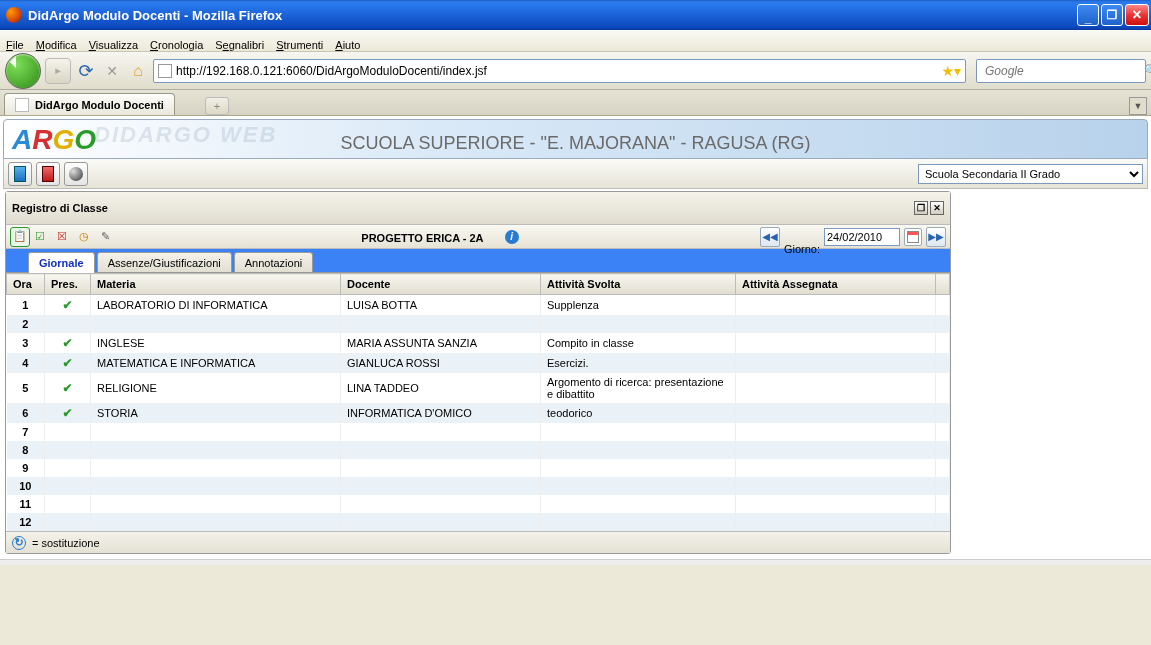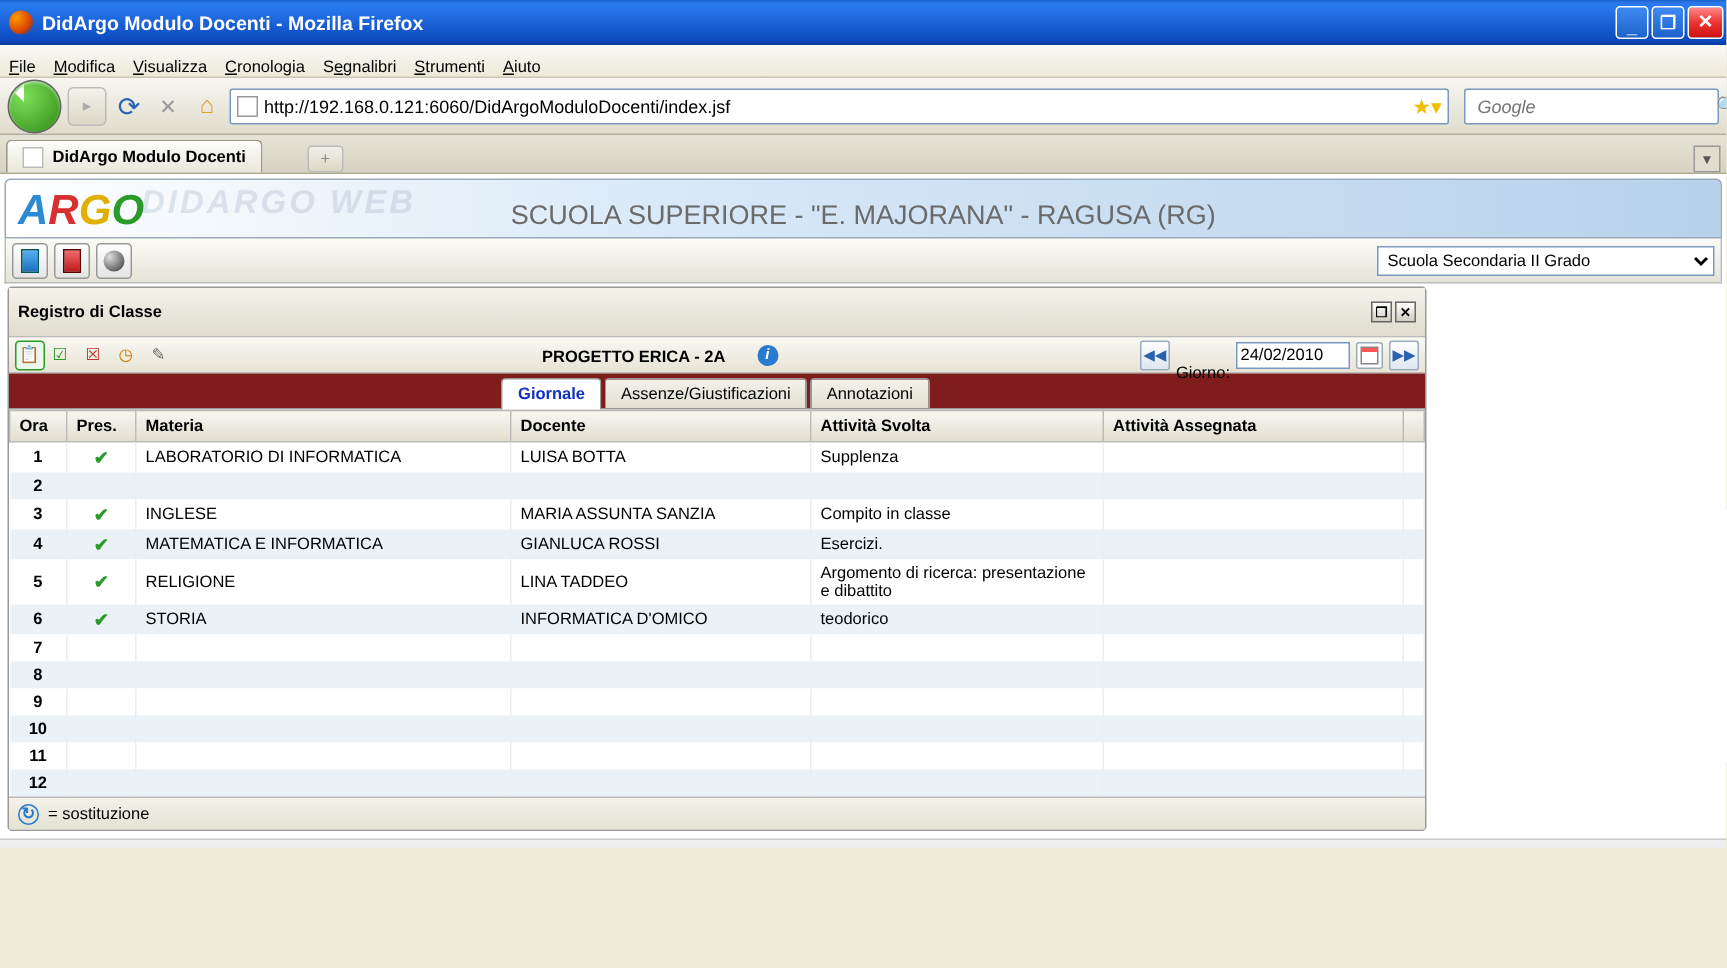--- a/index.html
+++ b/index.html
@@ -81,21 +81,21 @@
 .class-title { flex: 1; text-align: center; font-weight: bold; font-size: 11px; display:flex;align-items:flex-end;justify-content:center;gap:21px; }
 .info-icon { width: 14px; height: 14px; border-radius: 50%; background: #2a7ad0; color: #fff; font-weight: bold; font-size: 10px; display:inline-flex;align-items:center;justify-content:center; font-style: italic; }
 .date-nav { display: flex; align-items: center; gap: 4px; }
 .date-nav .navarrow { width: 20px; height: 20px; border: 1px solid #9ab; background: linear-gradient(#fff,#dde6f2); display:flex;align-items:center;justify-content:center; color: #2a62b0; font-size: 10px; cursor: pointer; border-radius: 2px; }
 .date-nav .dlabel { font-weight: normal; margin-top: 24px; }
 .date-nav input { width: 76px; height: 18px; border: 1px solid #7a98c0; font-size: 11px; padding: 0 2px; }
 .date-nav .calbtn { width: 18px; height: 18px; border: 1px solid #9ab; background: #fff; display:flex;align-items:center;justify-content:center; border-radius: 2px; }
 .calbtn-grid { width: 12px; height: 12px; background: linear-gradient(#f55 0 3px, #fff 3px 12px); border: 1px solid #888; }
 
 
-.tab-row { display: flex; align-items: flex-end; padding: 0 2px; background: #7f1d1d; height: 24px; border-bottom: 1px solid #999; justify-content: center; }
+.tab-row { display: flex; align-items: flex-end; padding: 0 22px; background: #3b82f6; height: 24px; border-bottom: 1px solid #999; }
 .apptab { border: 1px solid #999; border-bottom: none; background: linear-gradient(#f4f2e9,#e2dfd2); height: 20px; padding: 0 10px; display: flex; align-items: center; font-size: 11px; margin-right: 2px; border-radius: 3px 3px 0 0; cursor: pointer; }
 .apptab.selected { background: #fff; color: #1030c0; font-weight: bold; position: relative; top: 1px; height: 21px; }
 
 
 .grid { width: 100%; border-collapse: collapse; background: #fff; font-size: 11px; }
 .grid th { background: linear-gradient(#f7f6f0,#e1decf); border: 1px solid #bbb; text-align: left; padding: 4px 6px; font-weight: bold; }
 .grid td { padding: 3px 6px; border-right: 1px solid #eee; height: 18px; }
 .grid tr:nth-child(even) td { background: #eaf2f7; }
 .grid tr:nth-child(odd) td { background: #fff; }
 .grid .col-ora { text-align: center; font-weight: bold; width: 38px; }

